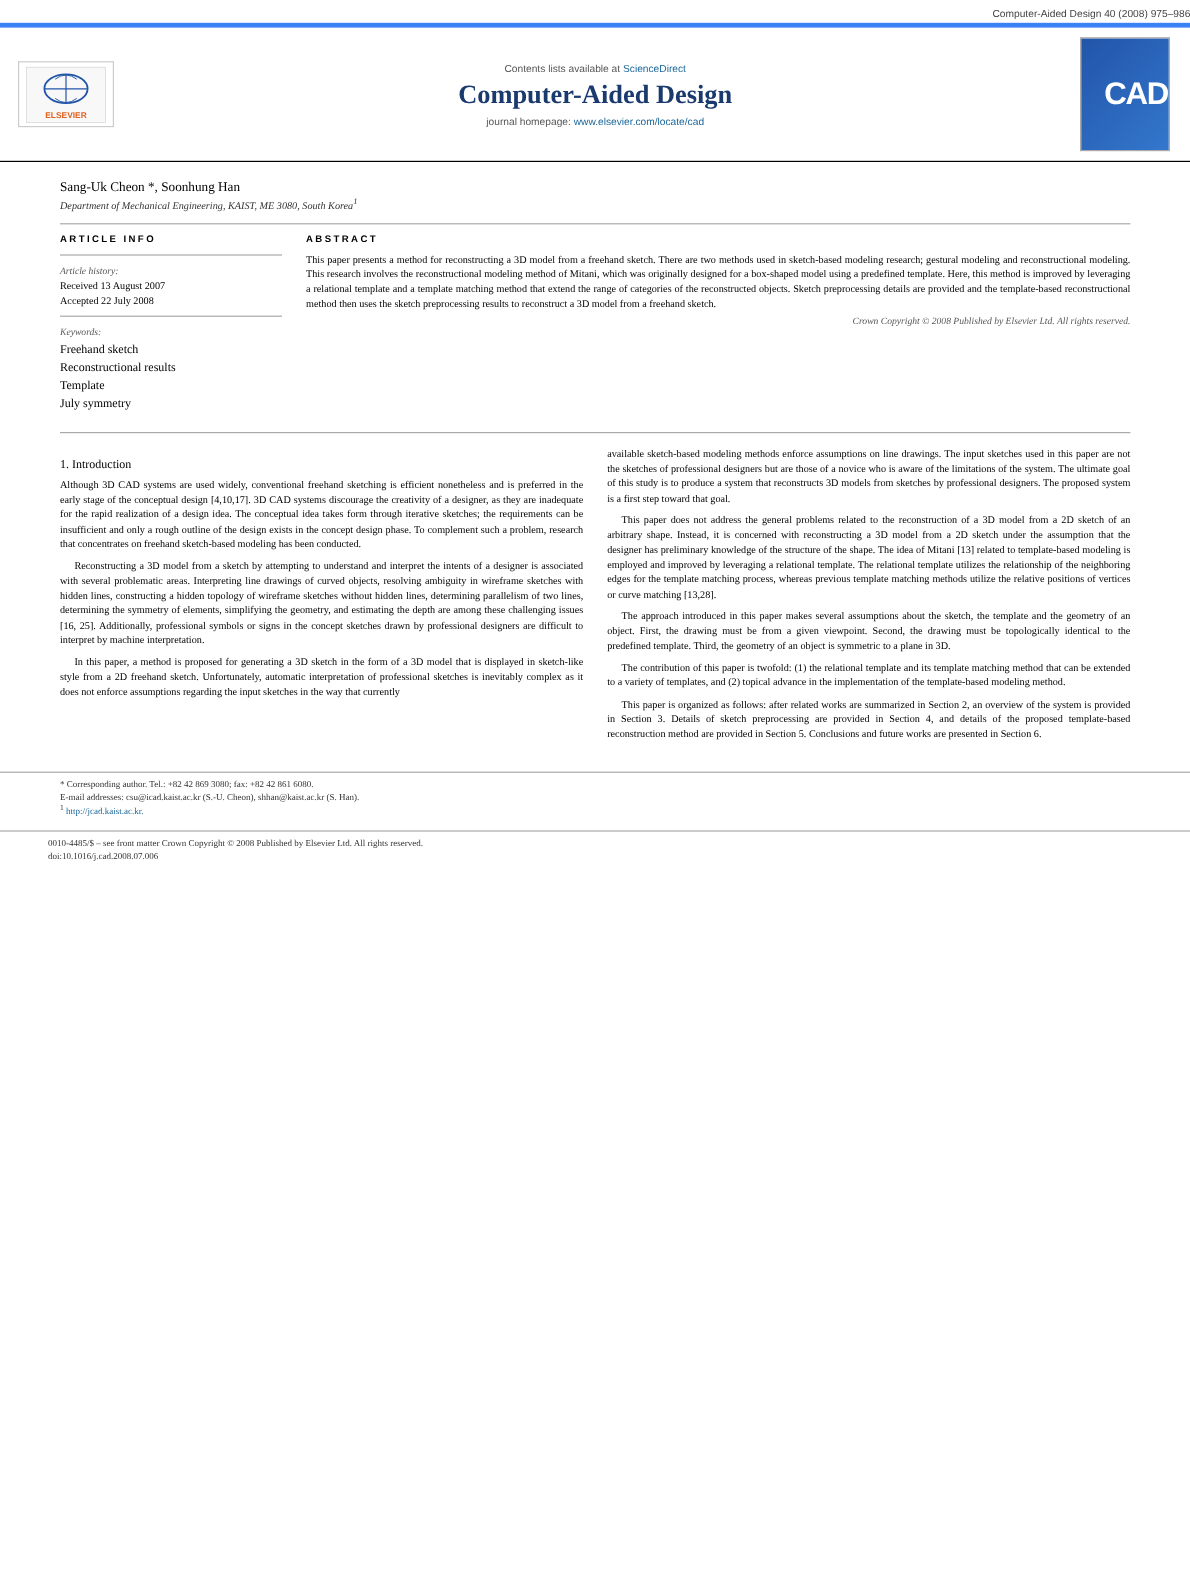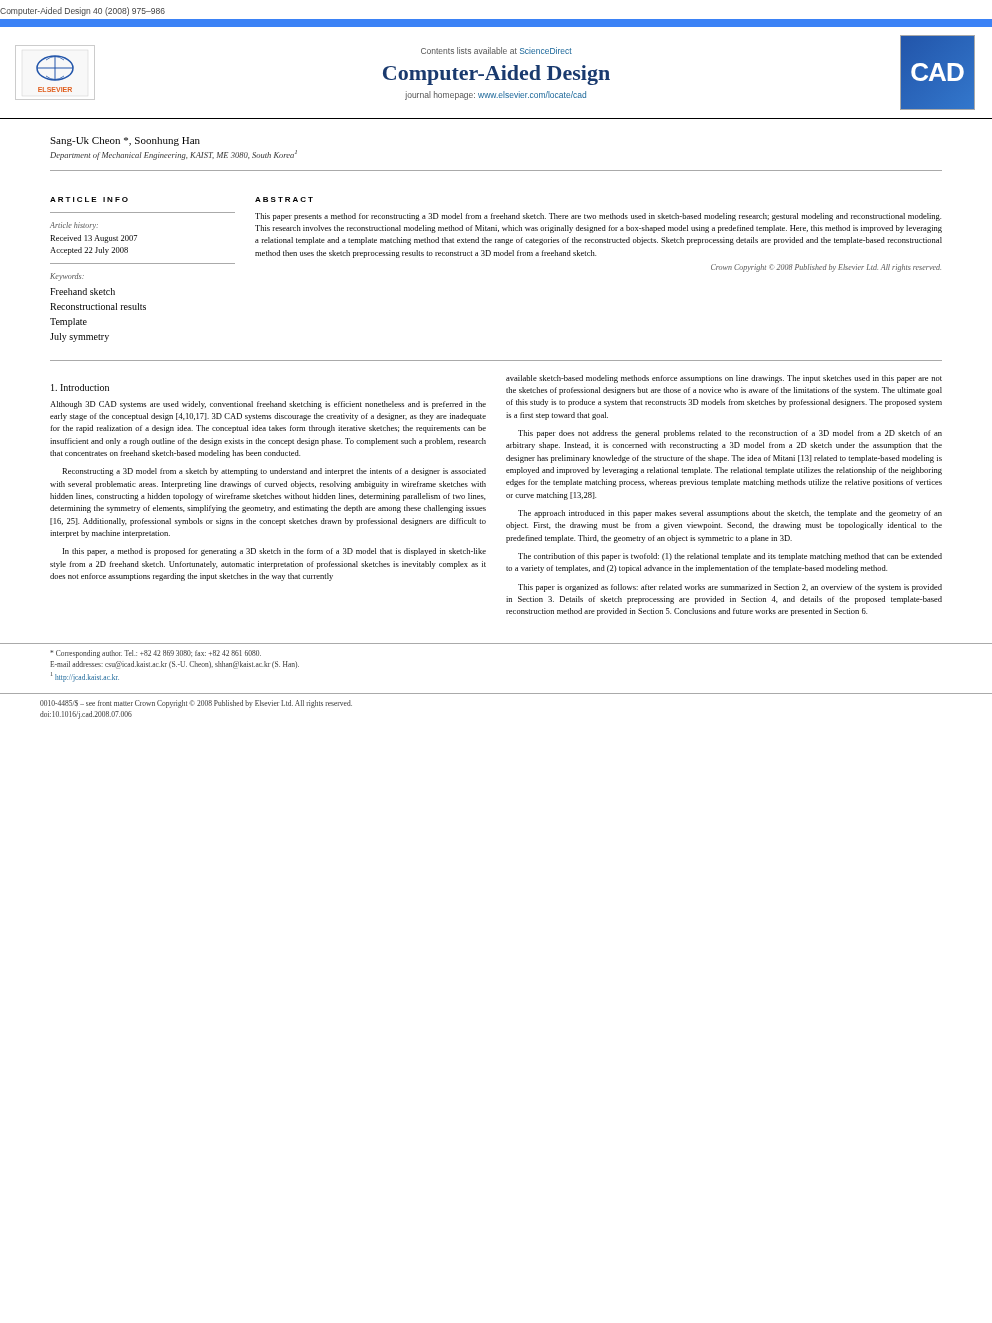--- a/index.html
+++ b/index.html
@@ -5,28 +5,28 @@
     * { margin: 0; padding: 0; box-sizing: border-box; }
     body {
       background: #fff;
       font-family: 'Times New Roman', Times, serif;
       font-size: 9.5px;
       color: #000;
       width: 992px;
       min-height: 1323px;
     }
     .top-bar {
-      text-align: left;
+      text-align: right;
       font-size: 8.5px;
       color: #444;
       padding: 6px 0 3px 0;
       font-family: Arial, sans-serif;
     }
     .header-section {
-      border-top: 8px solid #3b82f6;
+      border-top: 4px solid #3b82f6;
       border-bottom: 1px solid #000;
       display: flex;
       align-items: center;
       padding: 8px 10px;
       gap: 10px;
     }
     .header-left-logo {
       width: 90px;
       flex-shrink: 0;
       display: flex;
@@ -76,26 +76,26 @@
     }
     .header-right-logo {
       width: 90px;
       flex-shrink: 0;
       display: flex;
       align-items: center;
       justify-content: center;
     }
     .cad-logo-box {
       width: 75px;
-      height: 75px;
+      height: 95px;
       background: linear-gradient(135deg, #2255aa 0%, #3377cc 100%);
       border: 1px solid #aaa;
       display: flex;
       align-items: center;
-      justify-content: center;
+      justify-content: flex-end;
       position: relative;
       overflow: hidden;
     }
     .cad-logo-text {
       color: #fff;
       font-size: 26px;
       font-weight: bold;
       font-family: Arial, sans-serif;
       letter-spacing: -1px;
       position: relative;
@@ -123,21 +123,21 @@
       margin-bottom: 10px;
     }
     .divider {
       border: none;
       border-top: 1px solid #aaa;
       margin: 8px 0;
     }
     .two-col {
       display: flex;
       gap: 20px;
-      margin-top: 24px;
+      margin-top: 8px;
     }
     .left-col {
       width: 185px;
       flex-shrink: 0;
     }
     .right-col {
       flex: 1;
     }
     .section-heading {
       font-size: 8px;

